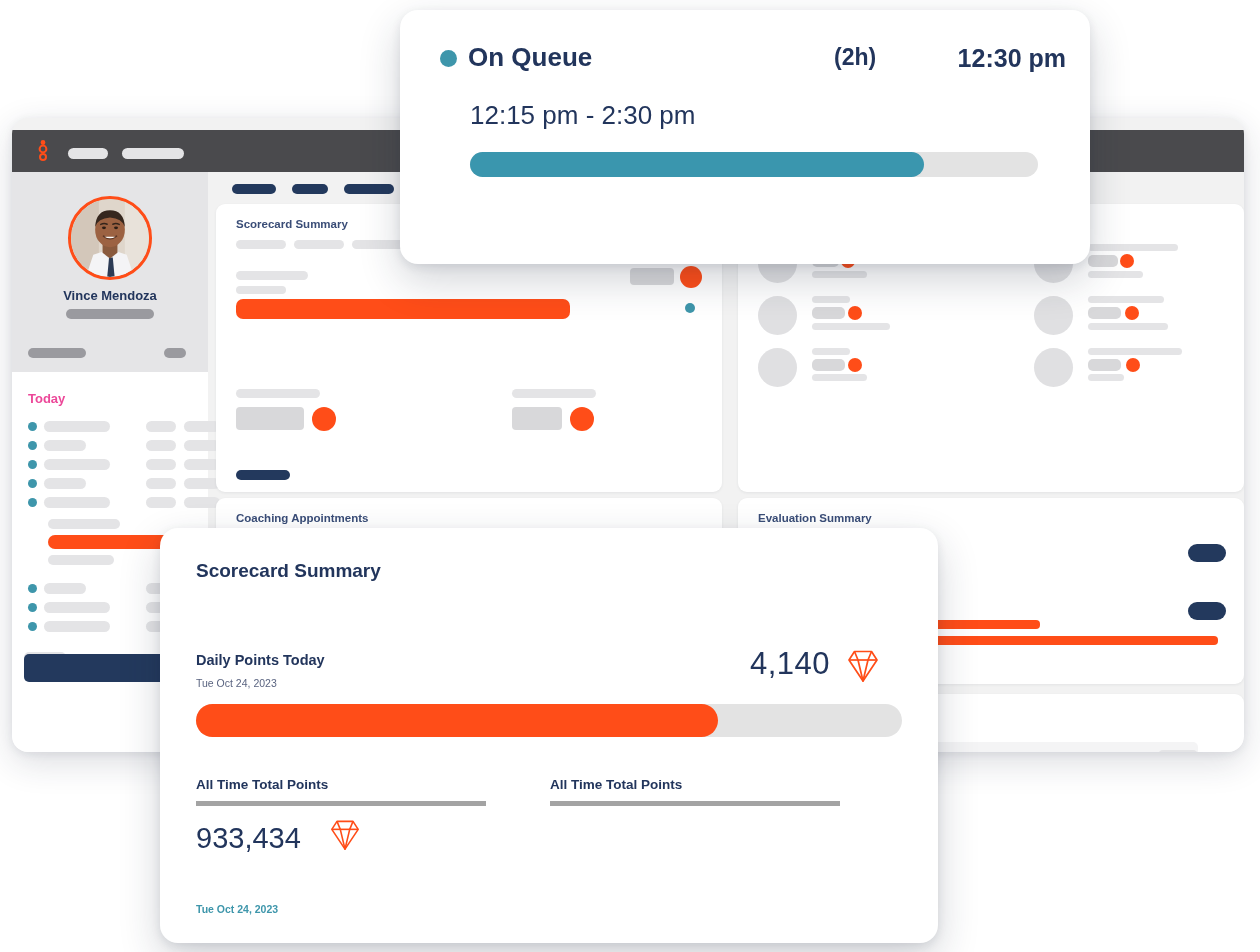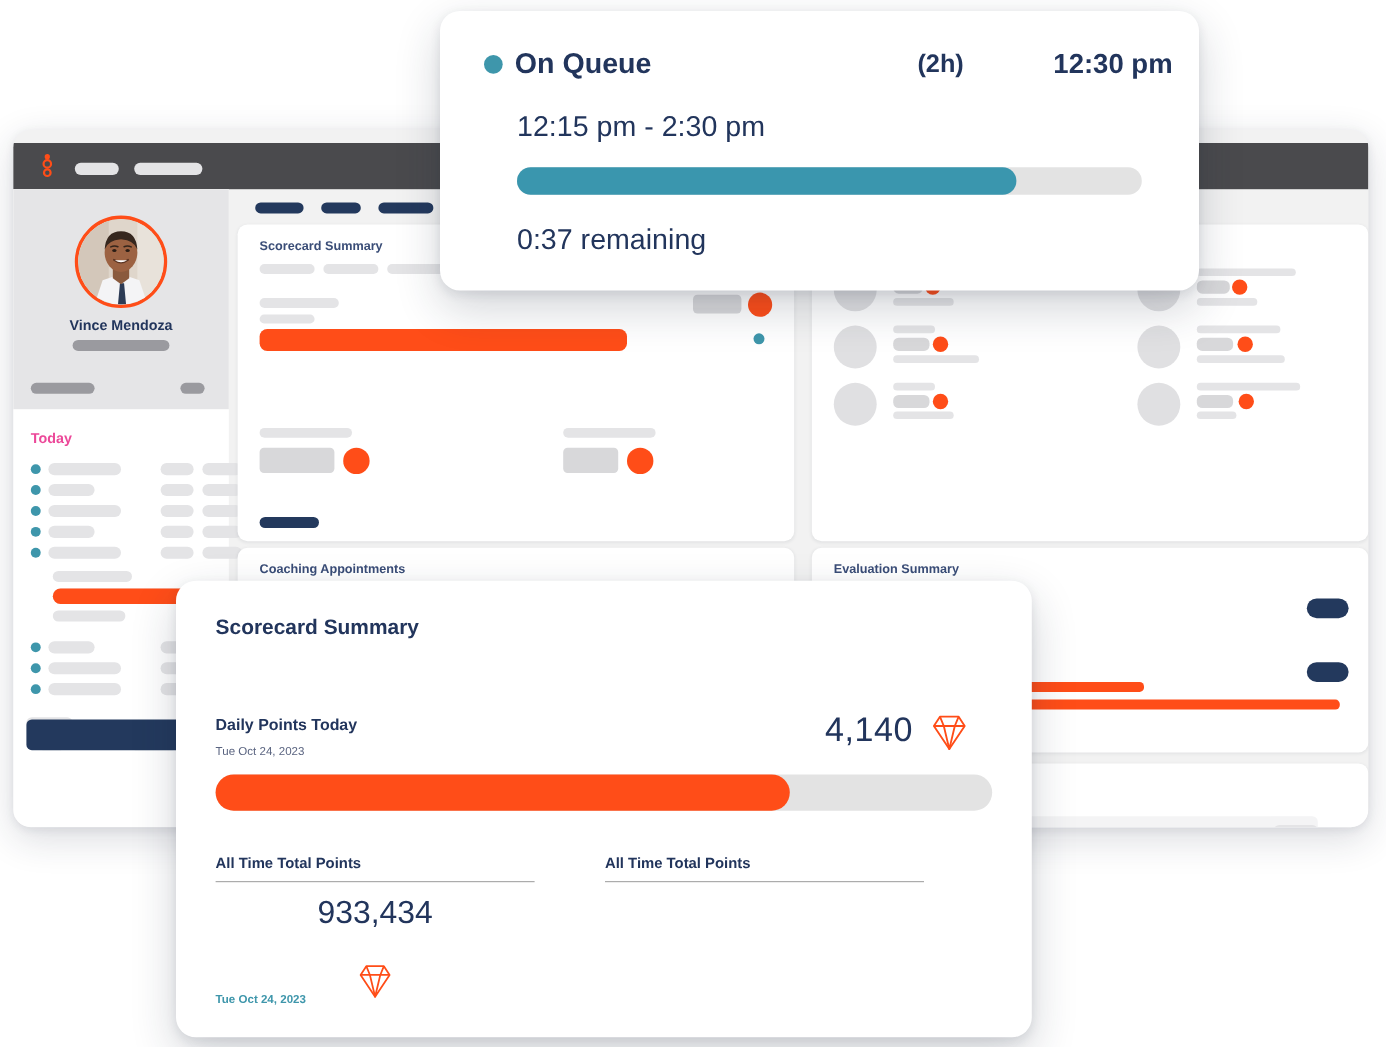--- a/index.html
+++ b/index.html
@@ -223,26 +223,26 @@
   }
   .sc-fill {
     position: absolute; left: 0; top: 0; height: 33px;
     background: #ff4d18; border-radius: 17px;
   }
   .sc-col { position: absolute; top: 249px; }
   .sc-col-1 { left: 36px; width: 290px; }
   .sc-col-2 { left: 390px; width: 290px; }
   .sc-col-label {
     font-size: 13.5px; font-weight: bold; color: #22355c;
-    padding-bottom: 9px; border-bottom: 1px solid #a3a3a3;
+    padding-bottom: 9px; border-bottom: 5px solid #a3a3a3;
   }
   .sc-col-val {
     margin-top: 12px;
     font-size: 29px; color: #22355c;
-    display: flex; align-items: center; gap: 28px; flex-direction: column;
+    display: flex; align-items: center; gap: 28px;
   }
   .sc-foot {
     position: absolute; left: 36px; bottom: 28px;
     font-size: 10.5px; font-weight: bold; color: #3e96ab;
   }
   .gem { display: inline-block; vertical-align: middle; }
 </style>
 </head>
 <body>
 
@@ -466,21 +466,20 @@
 
   <div class="queue-card">
     <span class="q-dot"></span>
     <div class="q-title">On Queue</div>
     <div class="q-dur">(2h)</div>
     <div class="q-time">12:30 pm</div>
     <div class="q-range">12:15 pm - 2:30 pm</div>
     <div class="q-track">
       <div class="q-fill" id="q-fill" style="width: 80%;"></div>
     </div>
-    <div class="q-remain">0:37 remaining</div>
   </div>
 
   <div class="score-card">
     <div class="sc-title">Scorecard Summary</div>
 
 
     <div class="sc-dpt">Daily Points Today</div>
     <div class="sc-date">Tue Oct 24, 2023</div>
     <div class="sc-bignum">4,140</div>
     <span class="sc-gem-1 gem">

